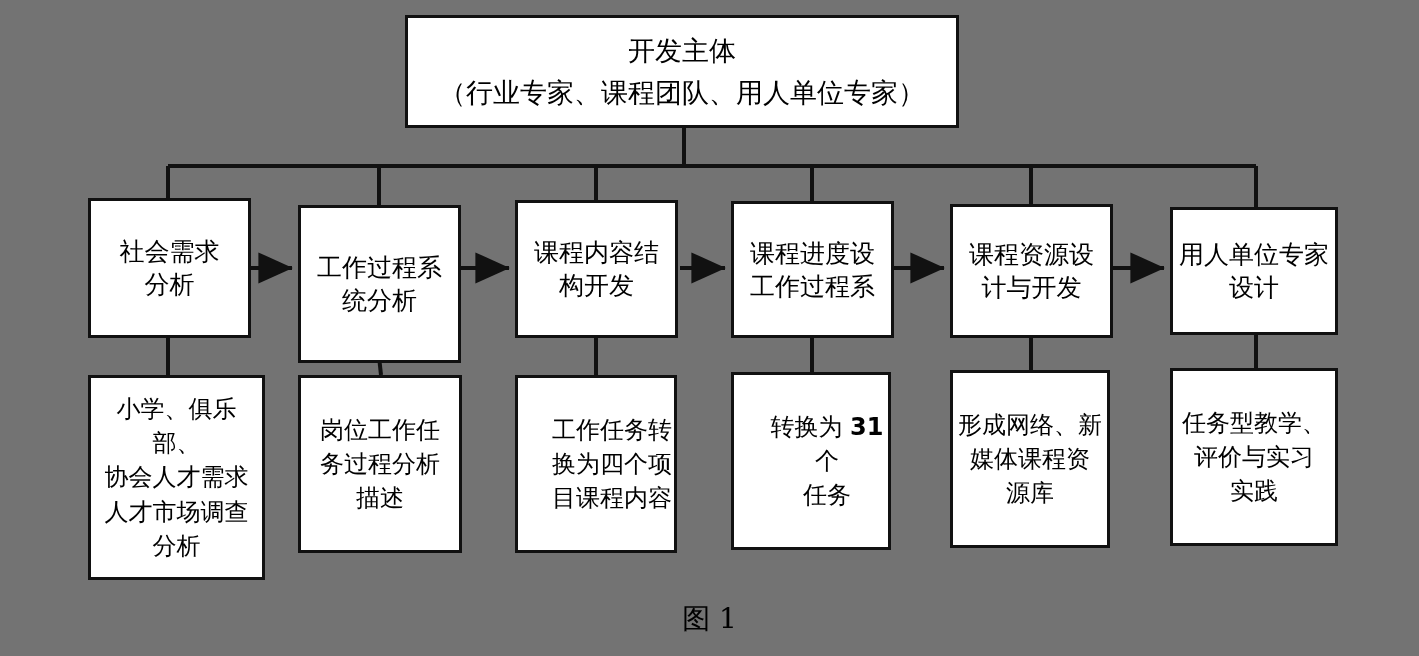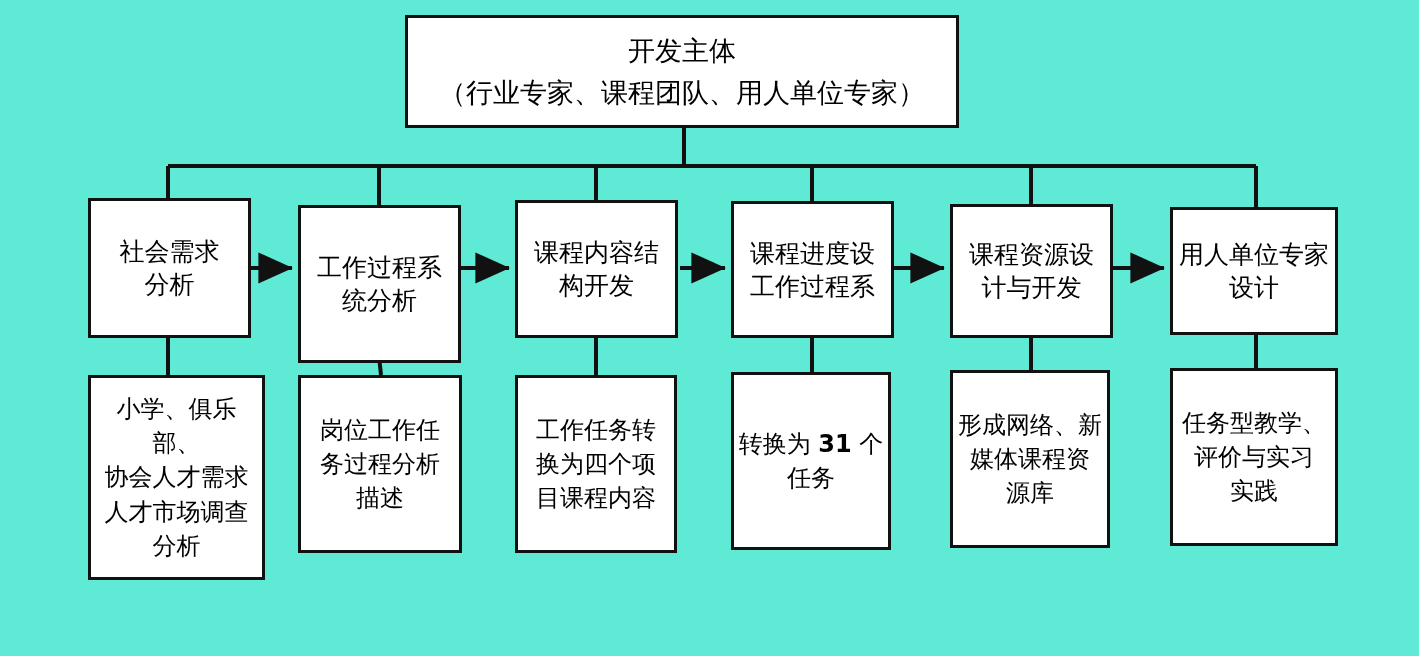--- a/index.html
+++ b/index.html
@@ -8,21 +8,21 @@
     padding: 0;
     background: #ffffff;
   }
   body {
     font-family: "DejaVu Sans", "Liberation Sans", sans-serif;
   }
   #diagram-root {
     position: relative;
     width: 1419px;
     height: 656px;
-    background: #5eead4;
+    background: #737373;
     overflow: hidden;
   }
   svg#connector-layer {
     position: absolute;
     left: 0;
     top: 0;
     width: 1419px;
     height: 656px;
     pointer-events: none;
   }
@@ -68,22 +68,22 @@
   .stage-node.s3 { left: 731px;  top: 201px; height: 137px; }
   .stage-node.s4 { left: 950px;  top: 204px; height: 134px; }
   .stage-node.s5 { left: 1170px; top: 207px; width: 168px; height: 128px; }
   
   .detail-node {
     font-size: 24px;
     line-height: 1.42;
   }
   .detail-node.d0 { left: 88px;   top: 375px; width: 177px; height: 205px; }
   .detail-node.d1 { left: 298px;  top: 375px; width: 164px; height: 178px; }
-  .detail-node.d2 { left: 515px;  top: 375px; width: 162px; height: 178px; }
-  .detail-node.d3 { left: 731px;  top: 372px; width: 160px; height: 178px; }
+  .detail-node.d2 { left: 515px;  top: 375px; width: 162px; height: 178px; text-align: right; }
+  .detail-node.d3 { left: 731px;  top: 372px; width: 160px; height: 178px; padding-left: 32px; }
   .detail-node.d4 { left: 950px;  top: 370px; width: 160px; height: 178px; }
   .detail-node.d5 { left: 1170px; top: 368px; width: 168px; height: 178px; }
   .detail-node .node-text { padding: 0 2px; }
   .bold-num { font-weight: bold; }
   
   #figure-caption {
     position: absolute;
     left: 0;
     top: 600px;
     width: 1419px;
@@ -189,14 +189,15 @@
     <span class="node-text">形成网络、新
 媒体课程资
 源库</span>
   </div>
   <div class="node detail-node d5">
     <span class="node-text">任务型教学、
 评价与实习
 实践</span>
   </div>
 
+  <div id="figure-caption">图 1</div>
 
 </div>
 
 </body></html>

